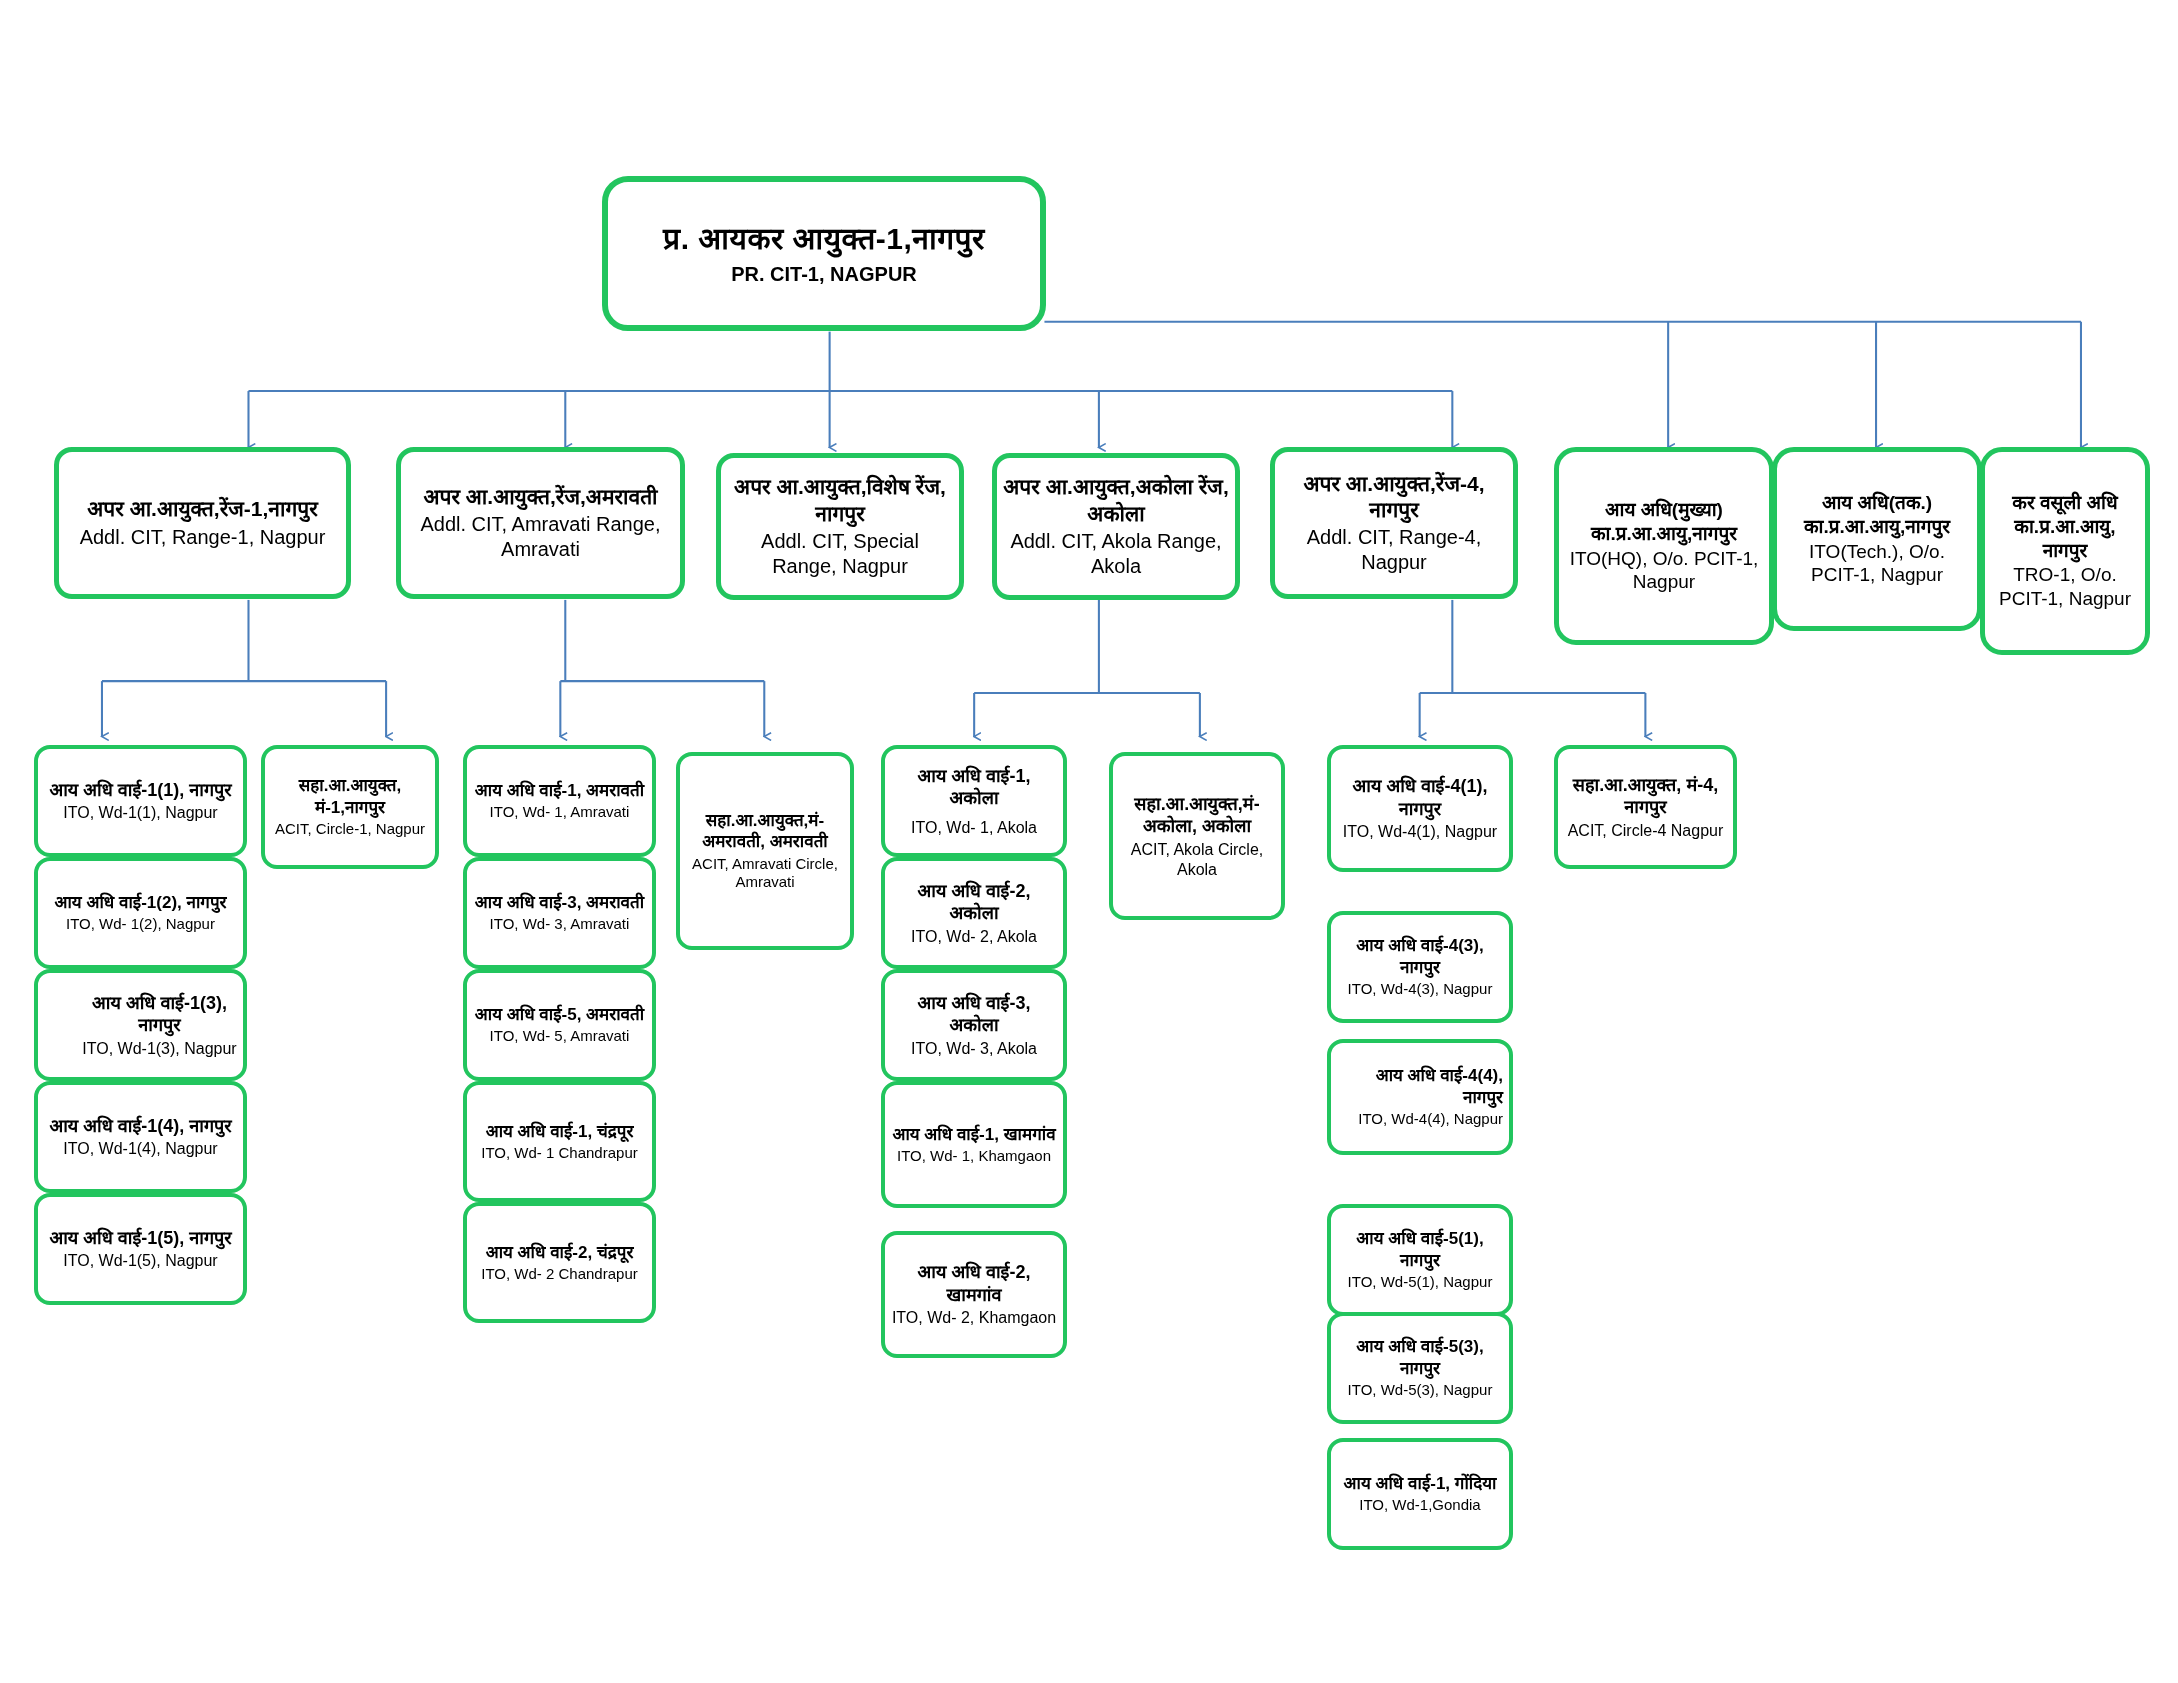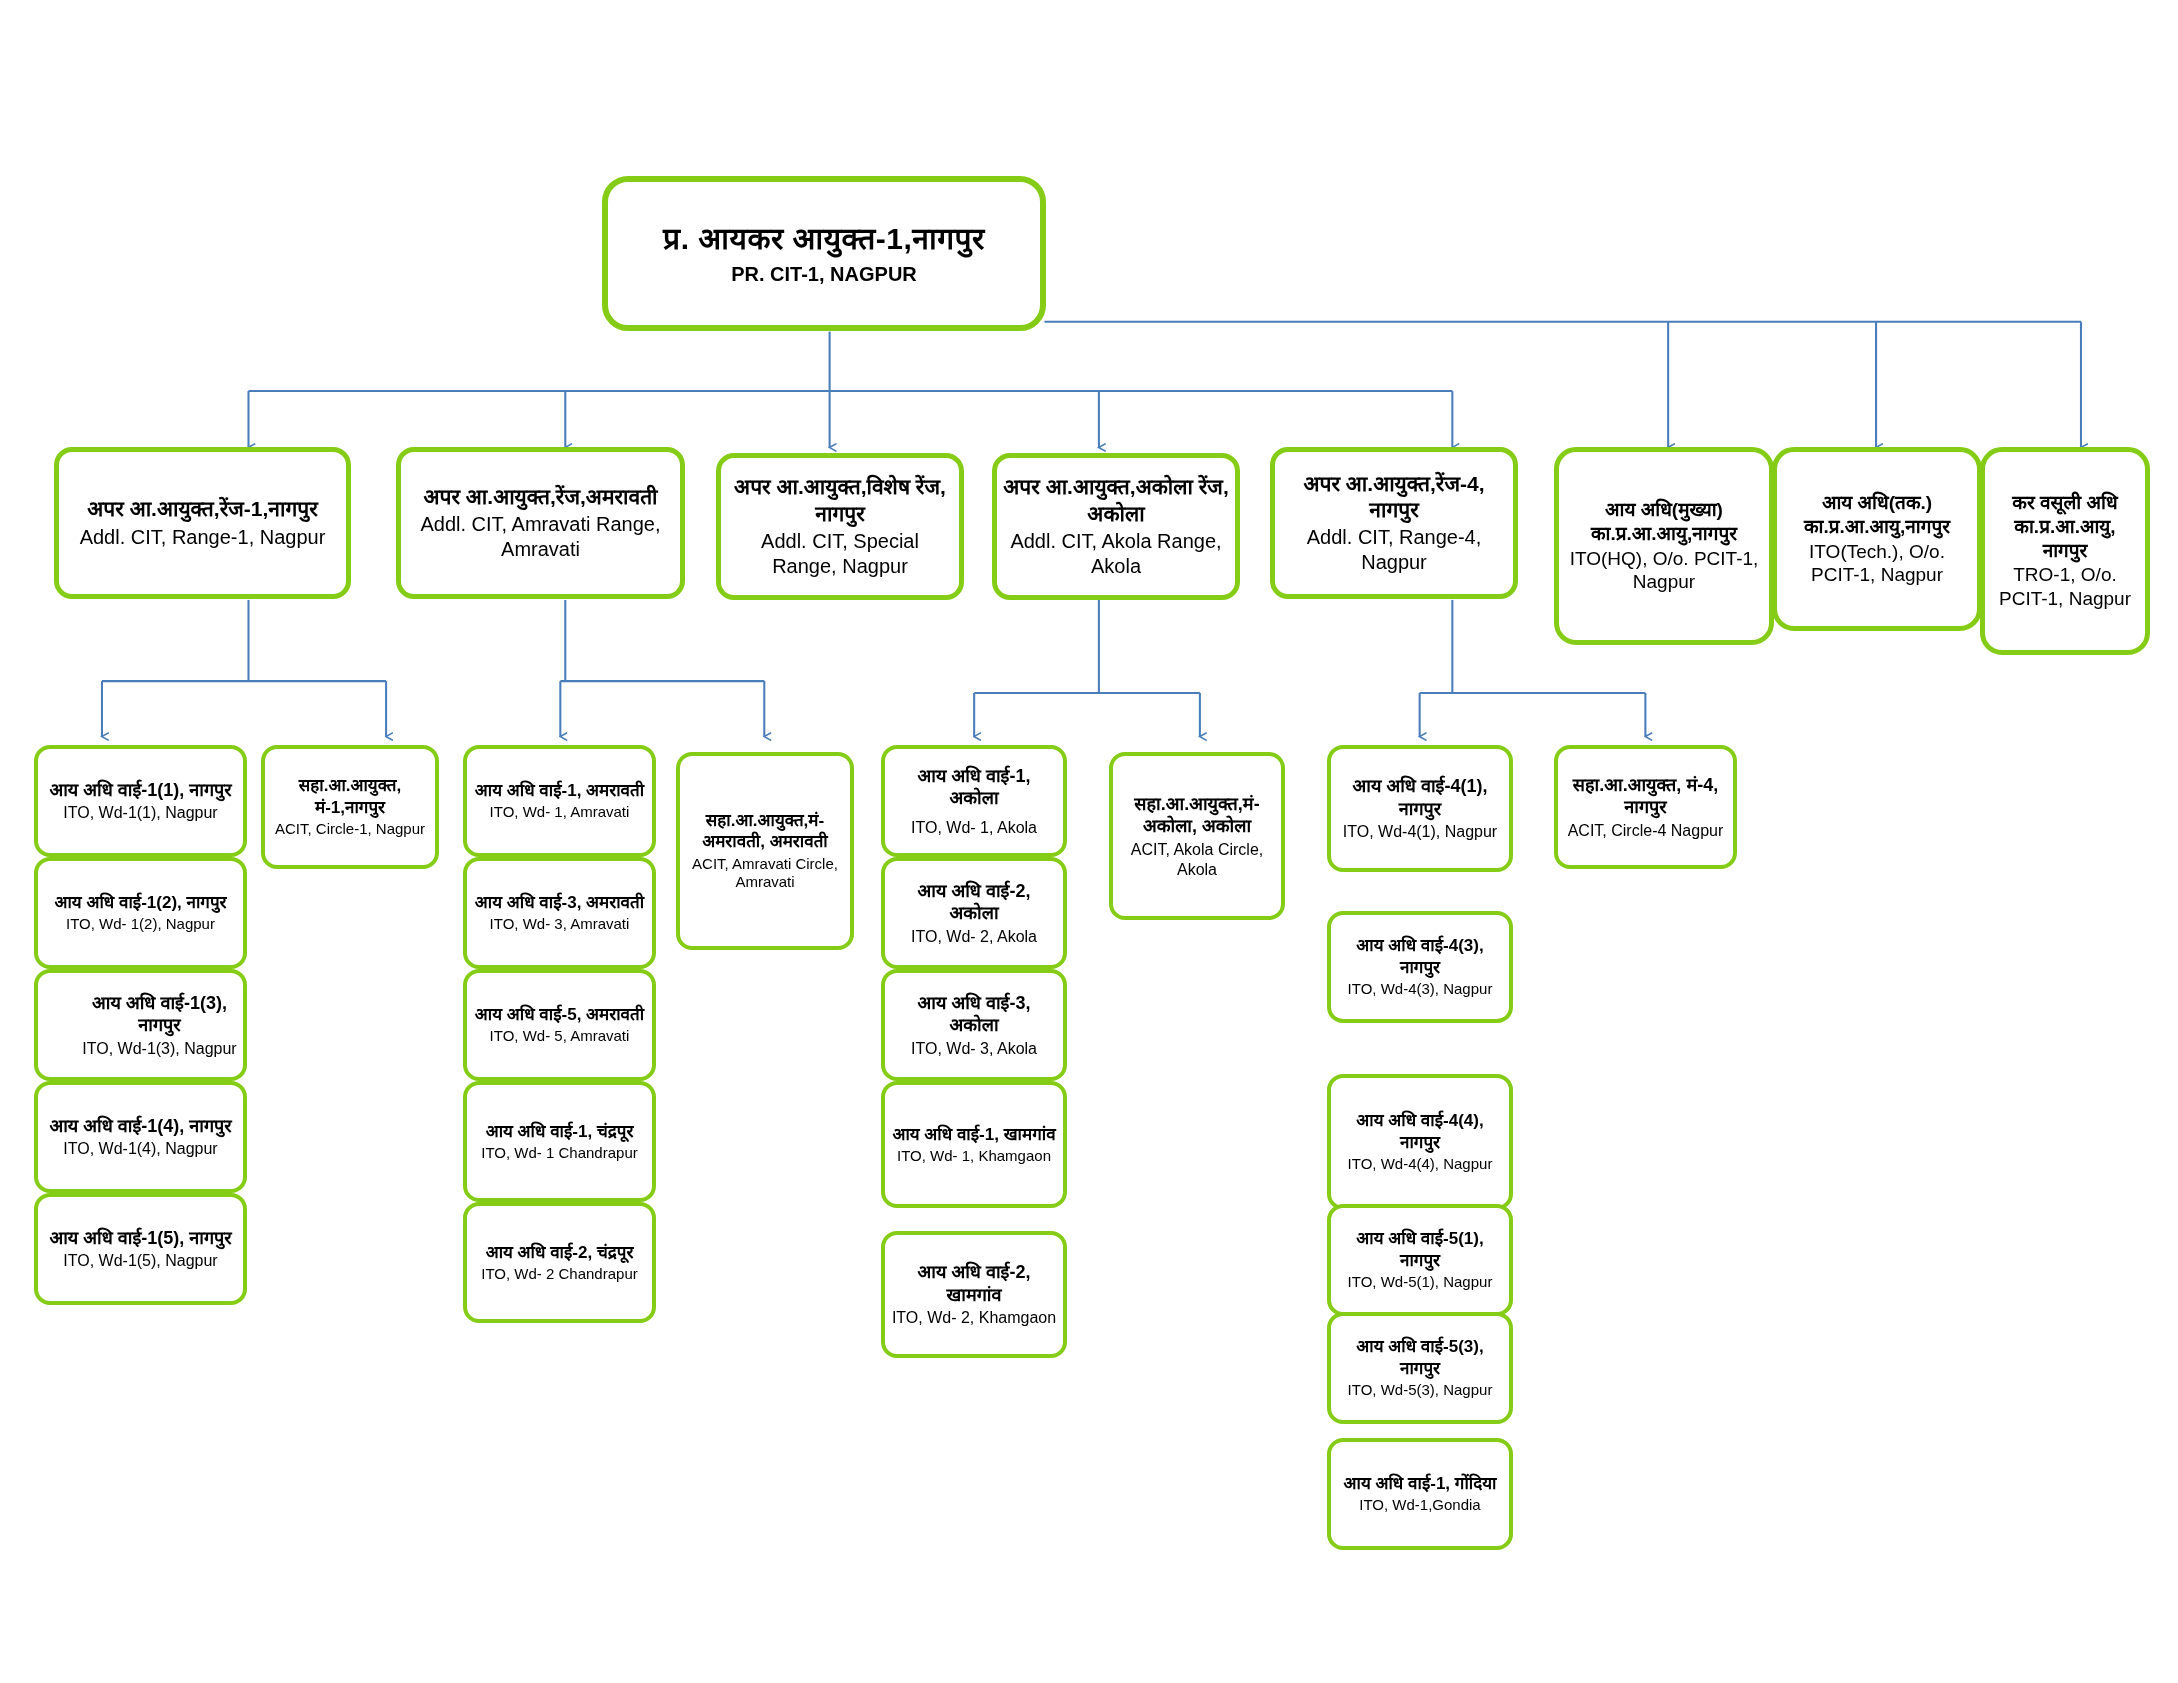--- a/index.html
+++ b/index.html
@@ -18,21 +18,21 @@
   }
   #wires {
     position: absolute;
     left: 0; top: 0;
     width: 2178px;
     height: 1683px;
     pointer-events: none;
   }
   .node {
     position: absolute;
-    border: 5px solid #84cc16;
+    border: 5px solid #22c55e;
     border-radius: 18px;
     background: #ffffff;
     display: flex;
     flex-direction: column;
     align-items: center;
     justify-content: center;
     text-align: center;
     padding: 4px 6px;
     line-height: 1.25;
     z-index: 2;
@@ -241,21 +241,21 @@
   </div>
 
   <div class="node lvl3 big" style="left:1327px; top:745px; width:186px; height:127px;">
     <span class="hi">आय अधि  वाई-4(1), नागपुर</span>
     <span class="en">ITO, Wd-4(1), Nagpur</span>
   </div>
   <div class="node lvl3" style="left:1327px; top:911px; width:186px; height:112px;">
     <span class="hi">आय अधि वाई-4(3), नागपुर</span>
     <span class="en">ITO, Wd-4(3), Nagpur</span>
   </div>
-  <div class="node lvl3" style="left:1327px; top:1074px; width:186px; height:136px;">
+  <div class="node lvl3" style="left:1327px; top:1039px; width:186px; height:116px;text-align:right;">
     <span class="hi">आय अधि वाई-4(4), नागपुर</span>
     <span class="en">ITO, Wd-4(4), Nagpur</span>
   </div>
   <div class="node lvl3" style="left:1327px; top:1188px; width:186px; height:112px;margin-top:16px;">
     <span class="hi">आय अधि वाई-5(1), नागपुर</span>
     <span class="en">ITO, Wd-5(1), Nagpur</span>
   </div>
   <div class="node lvl3" style="left:1327px; top:1312px; width:186px; height:112px;">
     <span class="hi">आय अधि वाई-5(3), नागपुर</span>
     <span class="en">ITO, Wd-5(3), Nagpur</span>

